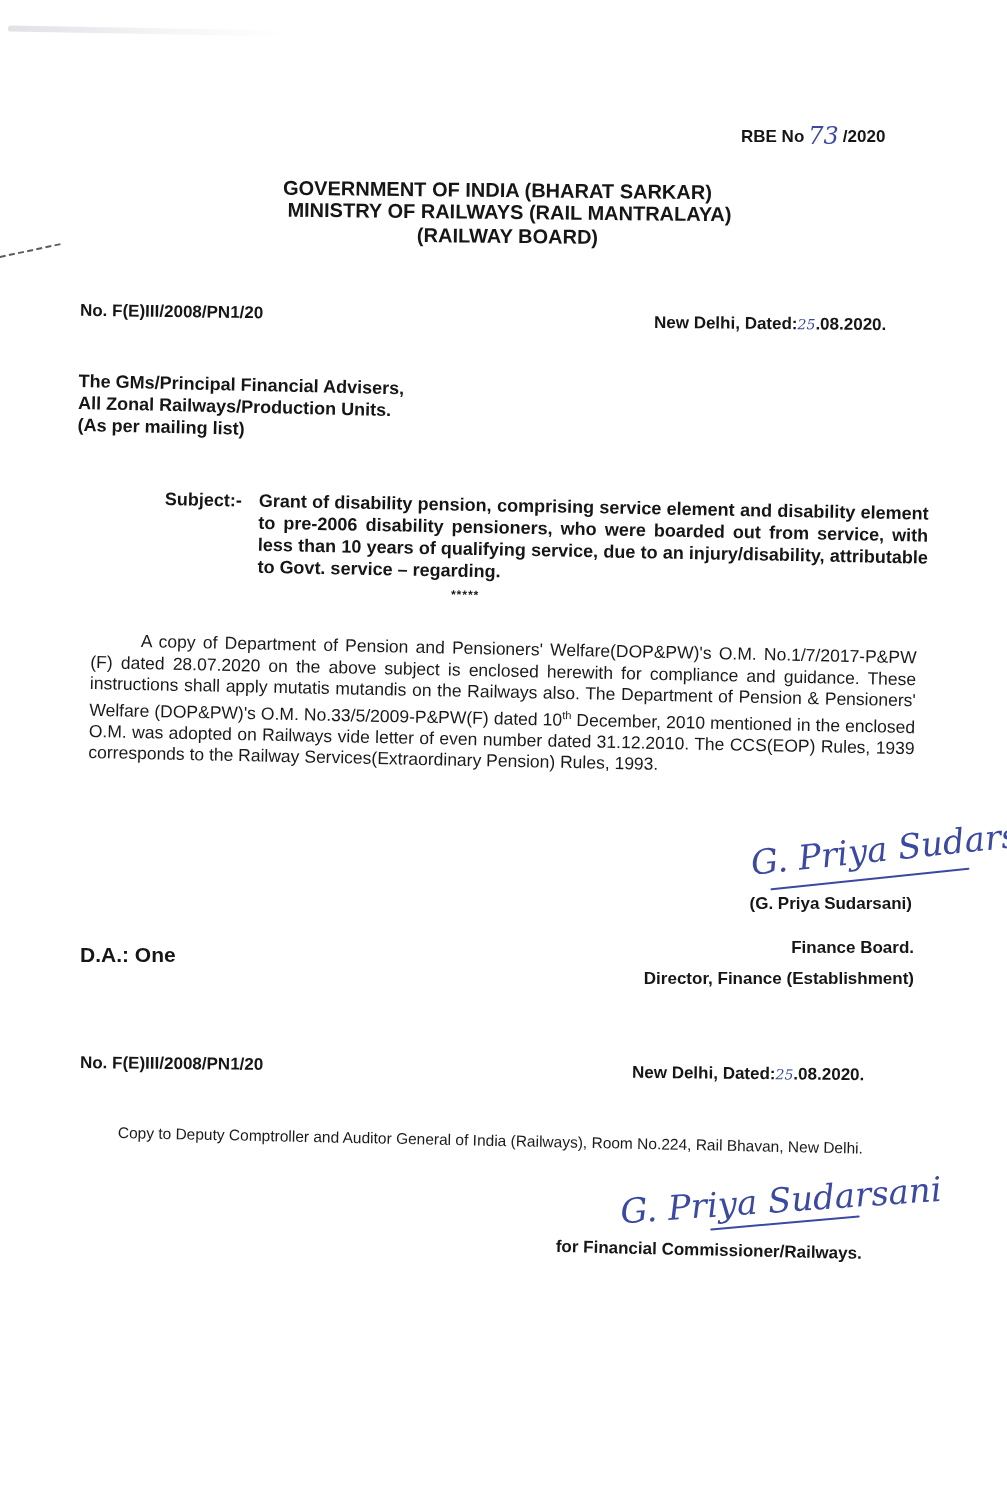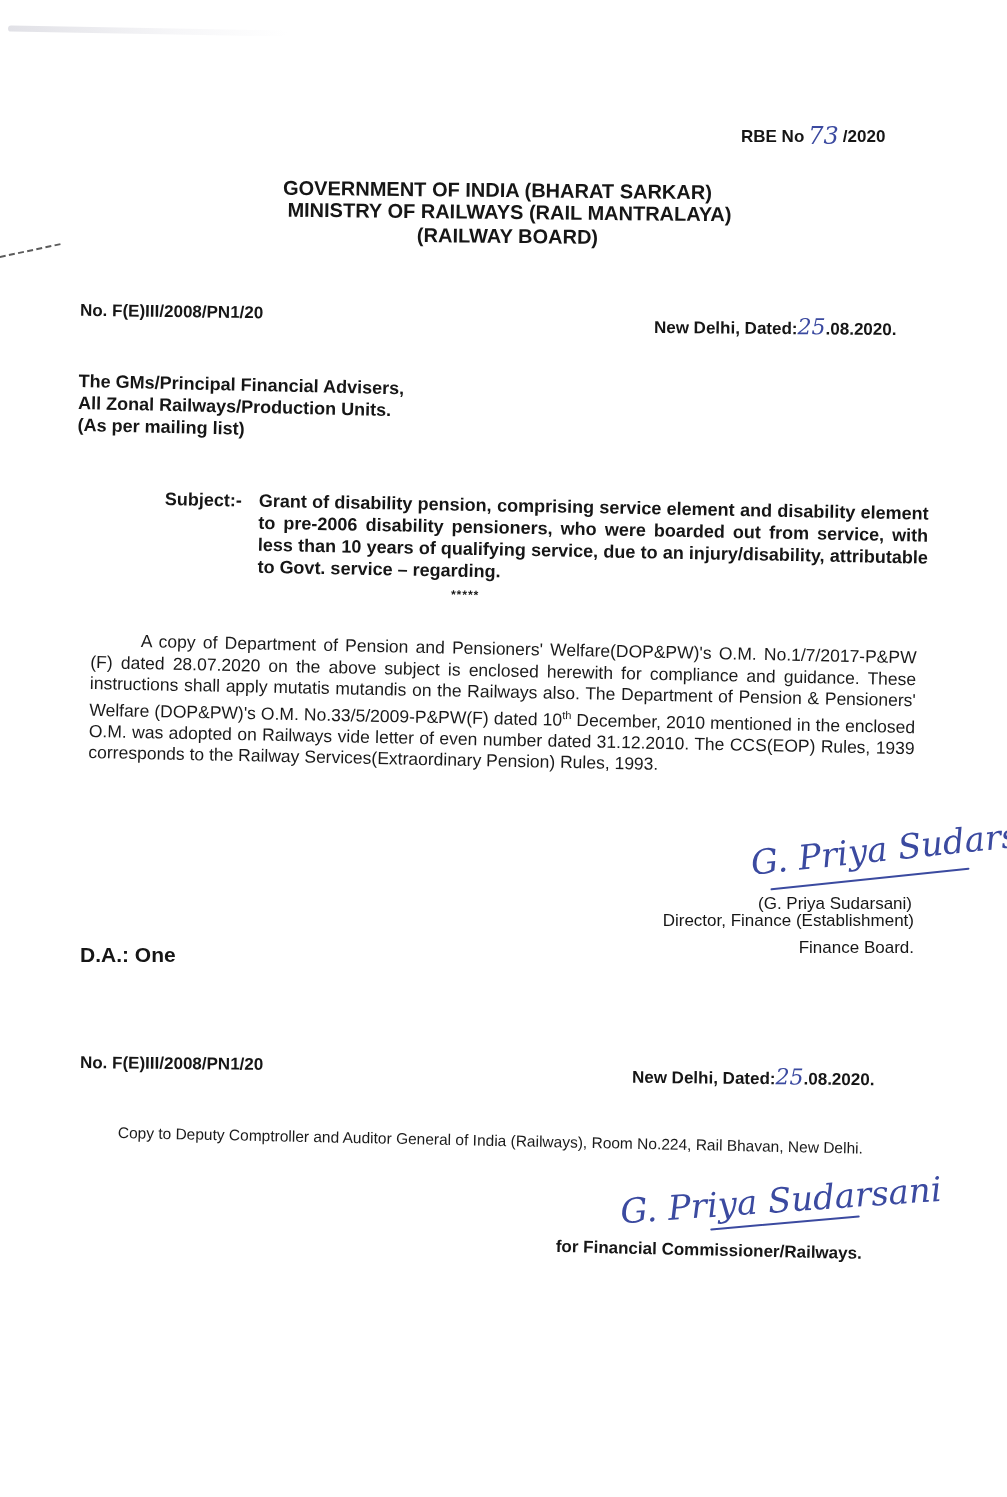--- a/index.html
+++ b/index.html
@@ -58,21 +58,21 @@
     }
     .h1 { top: 178px; left: -6px; }
     .h2 { top: 200px; left: 6px; }
     .h3 { top: 224px; left: 4px; }
 
     .ref-no {
       font-size: 17px; font-weight: bold;
     }
     .ref1 { left: 80px; top: 302px; transform: rotate(0.8deg); }
     .date1 { left: 654px; top: 314px; font-size: 17px; font-weight: bold; transform: rotate(0.5deg); }
-    .date1 .hand, .date2 .hand { font-size: 22px; }
+    .date1 .hand, .date2 .hand { font-size: 14px; }
 
     .addressee {
       left: 79px; top: 370px;
       font-size: 18px; font-weight: bold; line-height: 22px;
       transform: rotate(1.3deg);
       transform-origin: left top;
     }
 
     .subject-block {
       position: absolute;
@@ -118,24 +118,24 @@
     }
     .sig1-underline {
       position: absolute; left: 770px; top: 878px;
       width: 200px; height: 2px;
       background: #3b4aa0;
       transform: rotate(-6deg);
       border-radius: 1px;
     }
     .signatory {
       right: 95px; text-align: right;
-      font-size: 17px; font-weight: normal; line-height: 21px;
+      font-size: 17px; font-weight: bold; line-height: 21px;
     }
     .sname { top: 893px; }
-    .sdesig { top: 910px; right: 93px; }
+    .sdesig { top: 968px; right: 93px; }
     .sorg { top: 937px; right: 93px; }
 
     .da {
       left: 80px; top: 943px;
       font-size: 21px; font-weight: bold;
     }
 
     .ref2 { left: 80px; top: 1054px; transform: rotate(0.6deg); }
     .date2 { left: 632px; top: 1064px; font-size: 17px; font-weight: bold; transform: rotate(0.6deg); }
 

